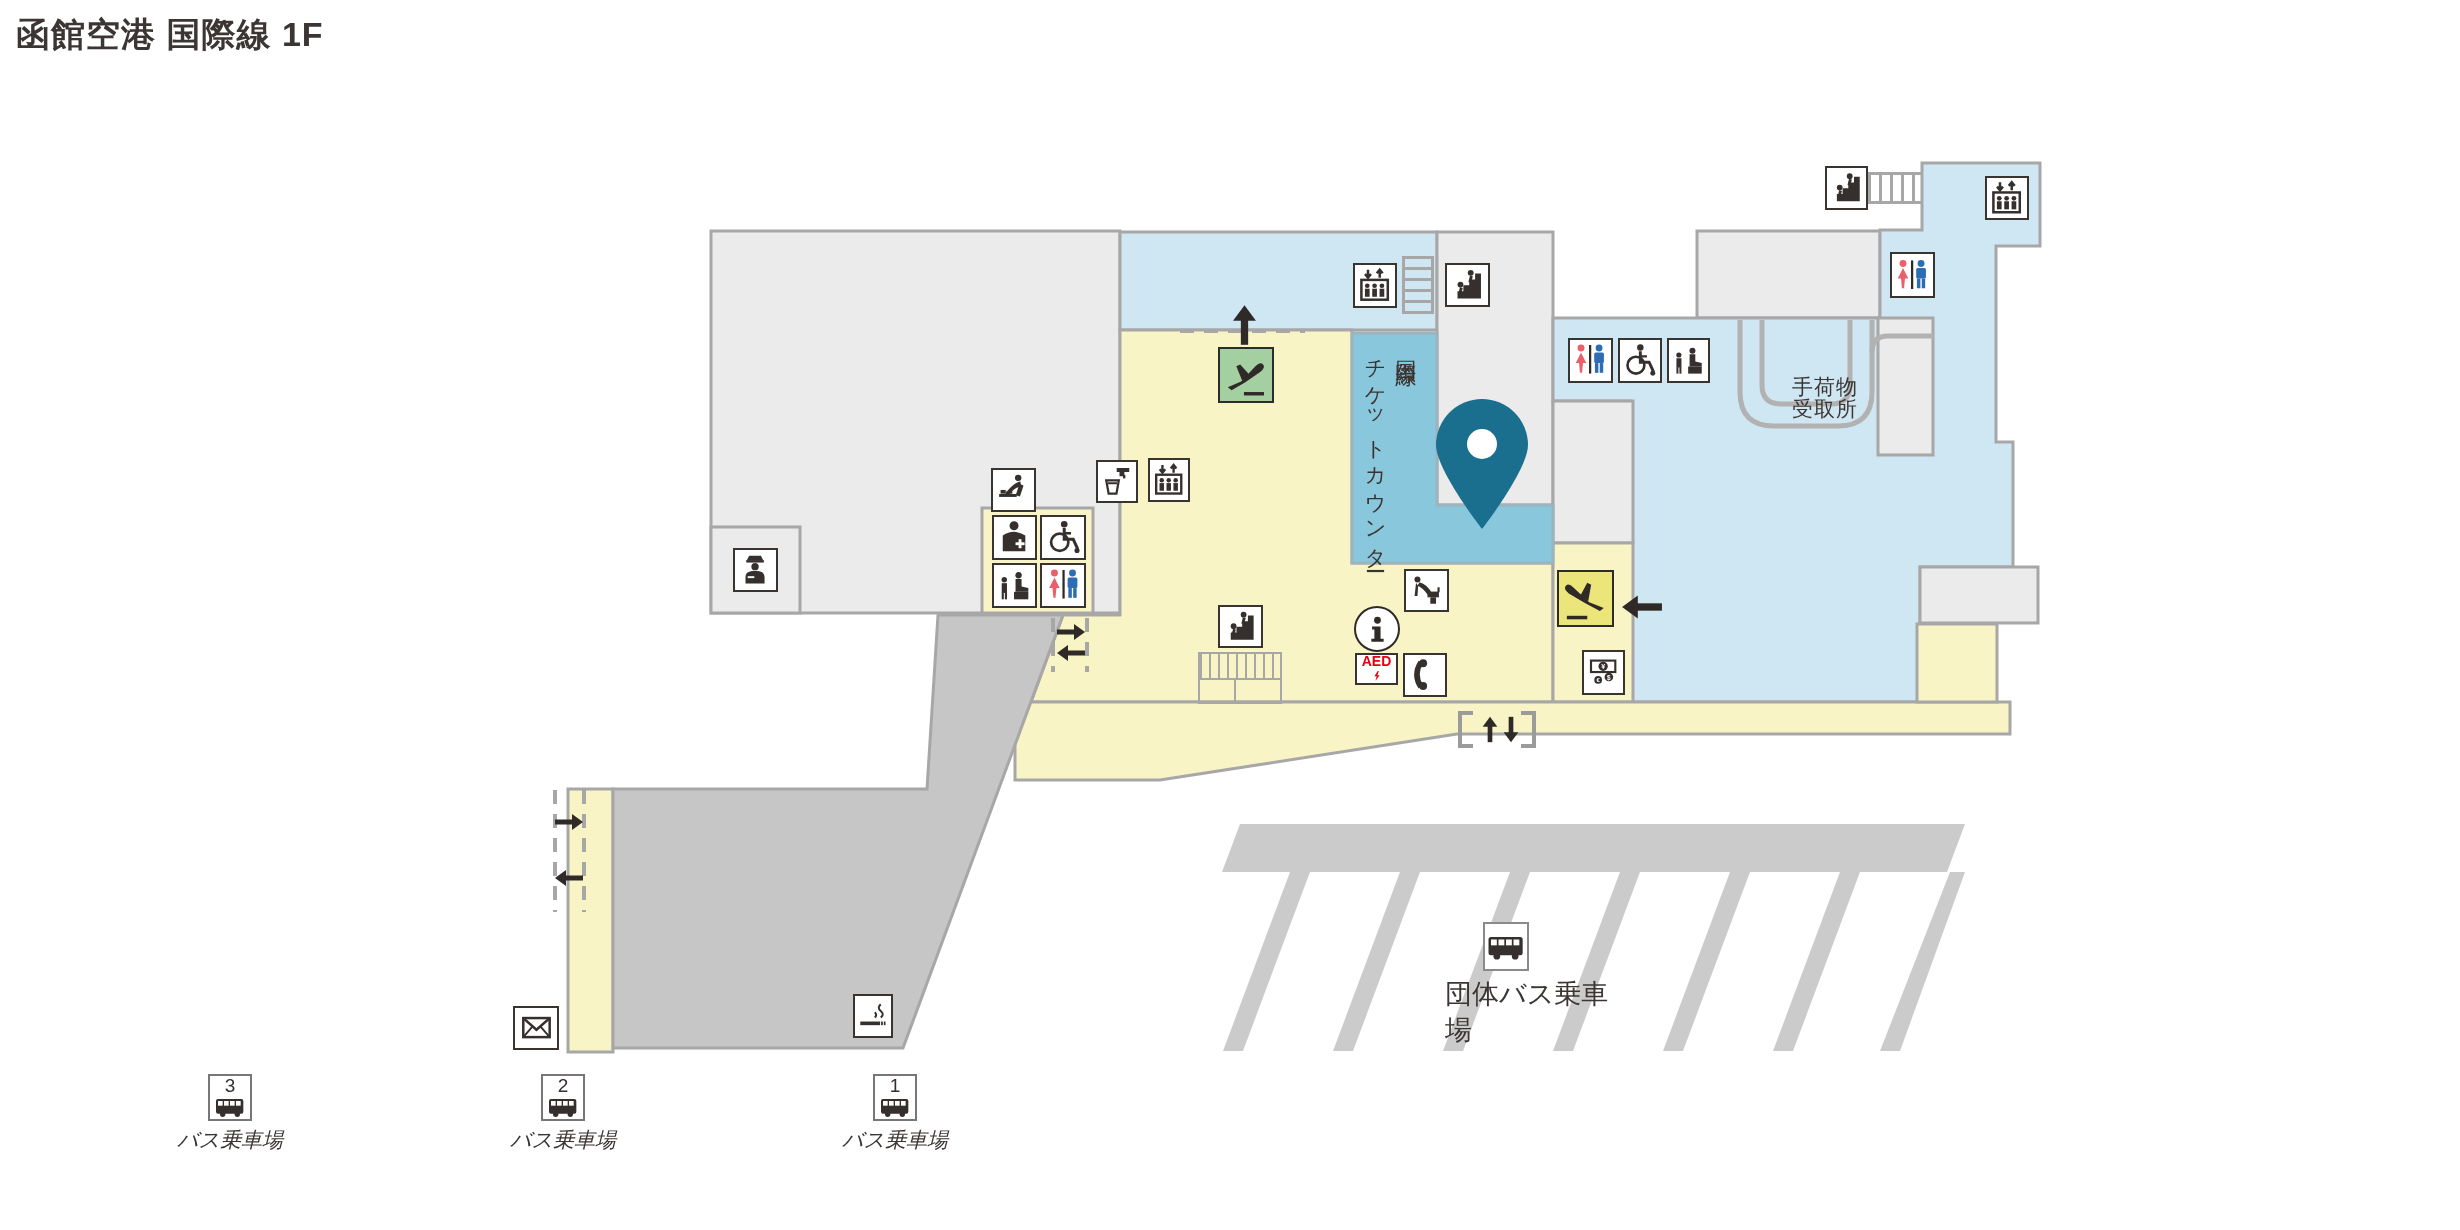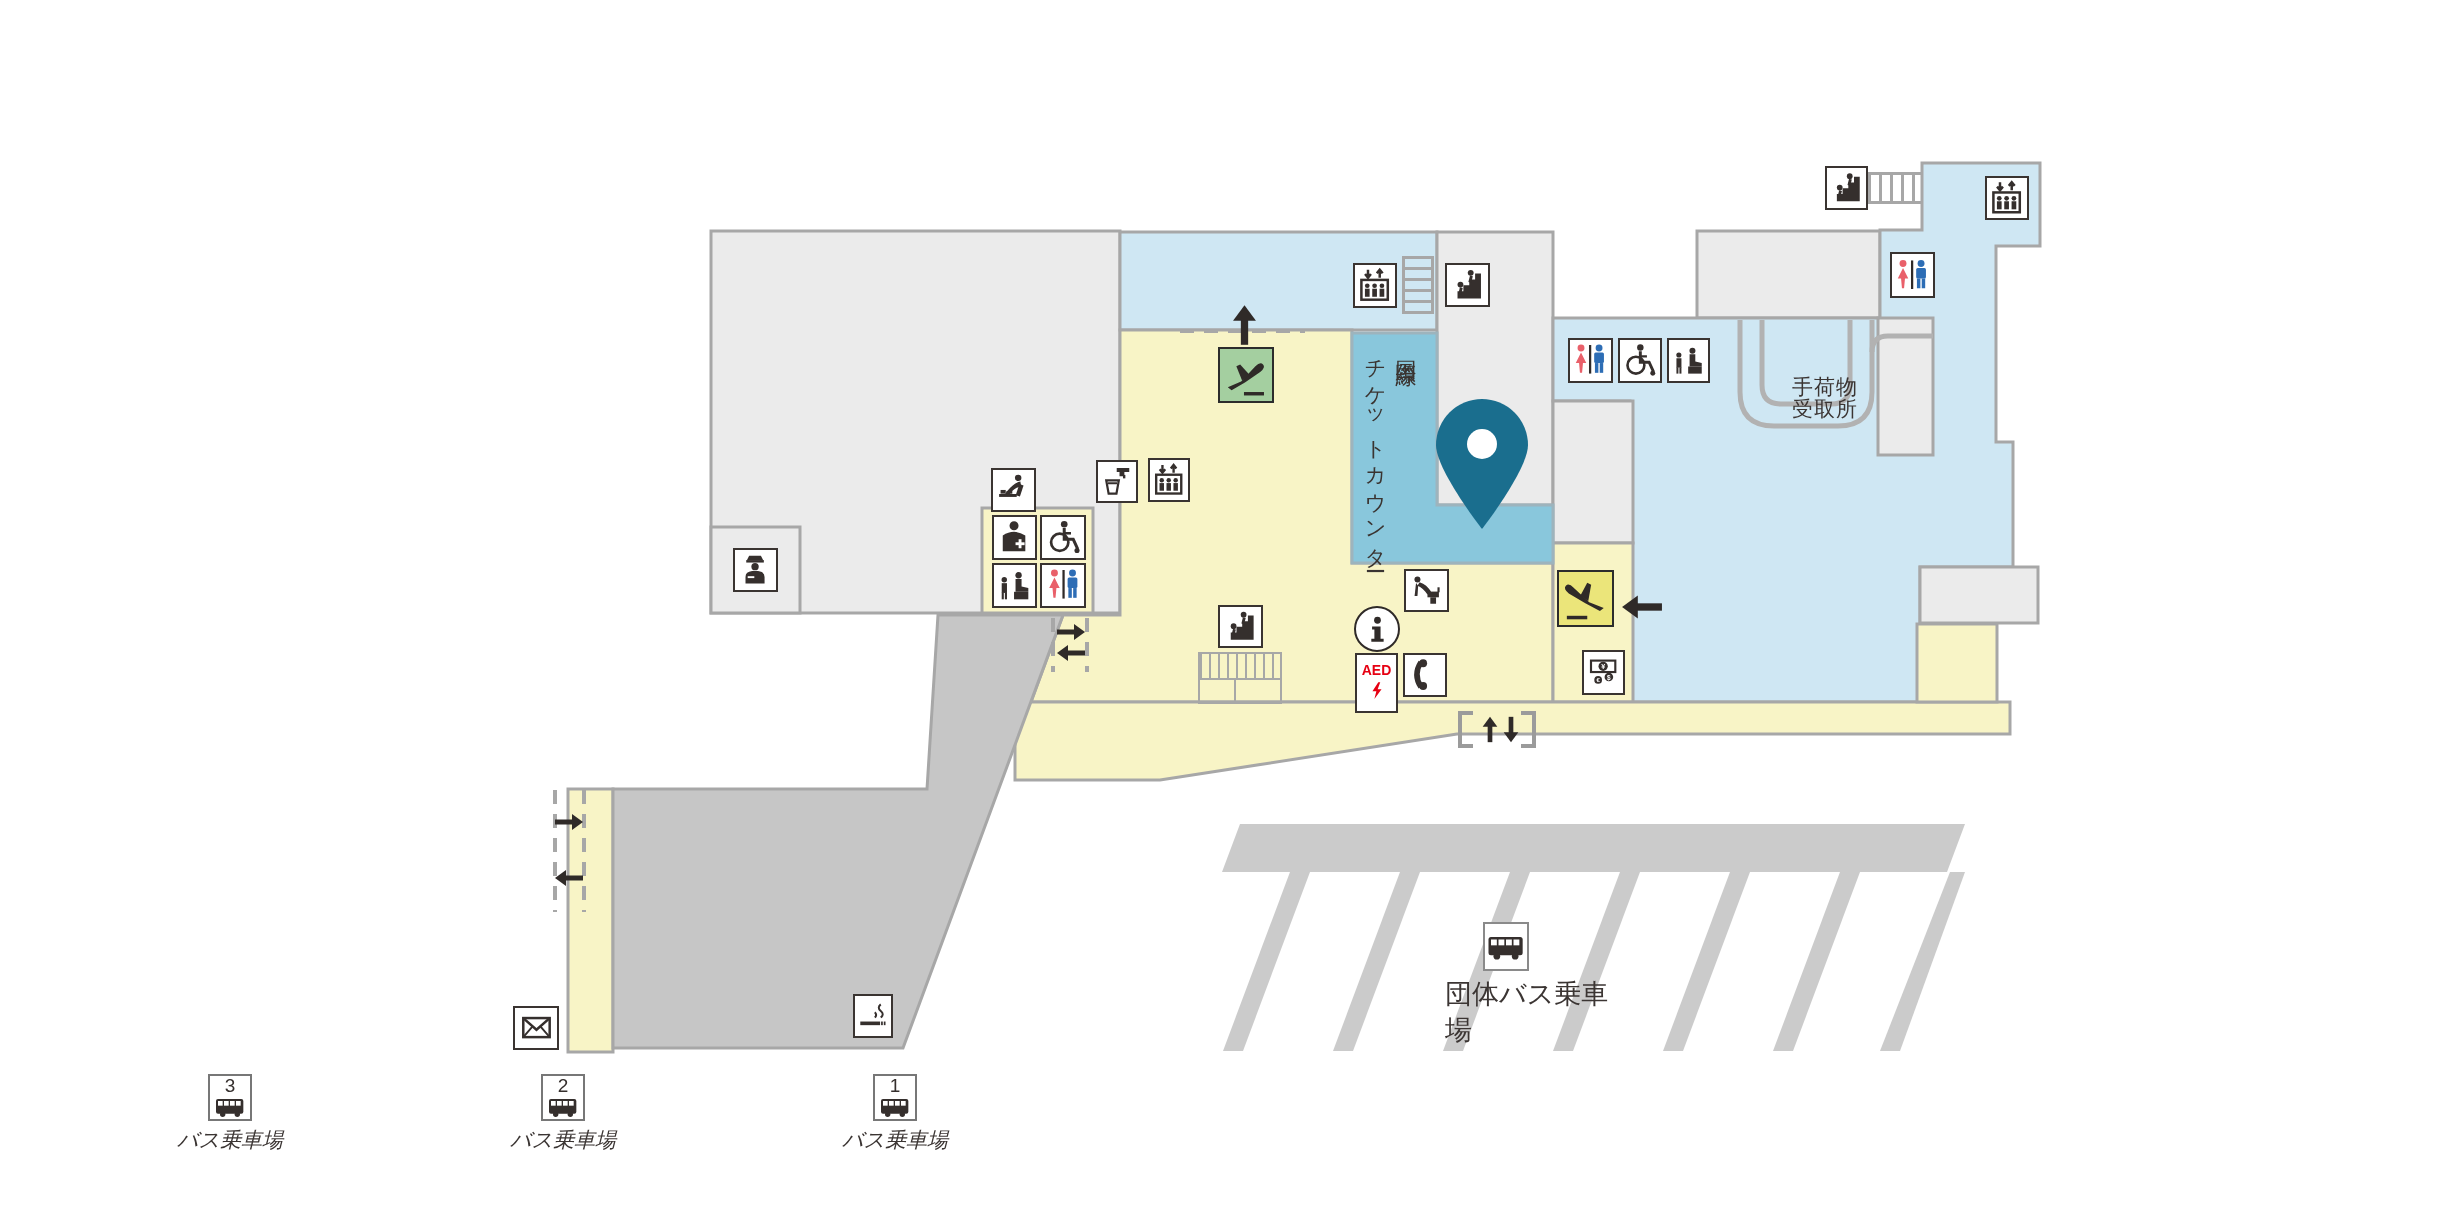--- a/index.html
+++ b/index.html
@@ -262,20 +262,21 @@
         <circle cx="24" cy="12" r="4.4" fill="#2f2a28"></circle>
         <path d="M17,20 h11 v16 h4 v4 h-16 v-4 h4 v-12 h-3 z" fill="#2f2a28"></path>
       </symbol>
       <symbol id="sym-heart-bolt" viewBox="0 0 48 40">
         <path d="M24,38 C6,26 4,12 14,9 q7,-2 10,5 q3,-7 10,-5 c10,3 8,17 -10,29 z" fill="#fff"></path>
         <path d="M26,8 L17,22 h6 l-3,12 L31,19 h-6 l4,-11 z" fill="#e60012"></path>
       </symbol>
     </defs>
   </svg>
 
+  <div class="abs txt" id="title">函館空港 国際線 1F</div>
 
   <div class="icon" style="left:733px;top:548px;width:45px;height:44px;">
       <svg>
         <use href="#sym-officer"></use>
       </svg>
     </div>
 
   <div class="icon" style="left:991px;top:468px;width:45px;height:44px;">
       <svg>
         <use href="#sym-babycare"></use>
@@ -360,21 +361,21 @@
   <div class="icon" style="left:1404px;top:569px;width:45px;height:43px;">
       <svg>
         <use href="#sym-drink"></use>
       </svg>
     </div>
   <div class="icon" id="info" style="left:1354px;top:606px;width:46px;height:46px;">
       <svg>
         <use href="#sym-info"></use>
       </svg>
     </div>
-  <div class="icon" id="aed" style="left:1355px;top:653px;width:43px;height:60px;">
+  <div class="icon" id="aed" style="left:1355px;top:653px;width:43px;height:32px;">
     <span class="aedtxt">AED</span>
     <svg style="width:34px;height:26px;">
         <use href="#sym-heart-bolt"></use>
       </svg>
   </div>
   <div class="icon" style="left:1403px;top:653px;width:44px;height:44px;">
       <svg>
         <use href="#sym-phone"></use>
       </svg>
     </div>

